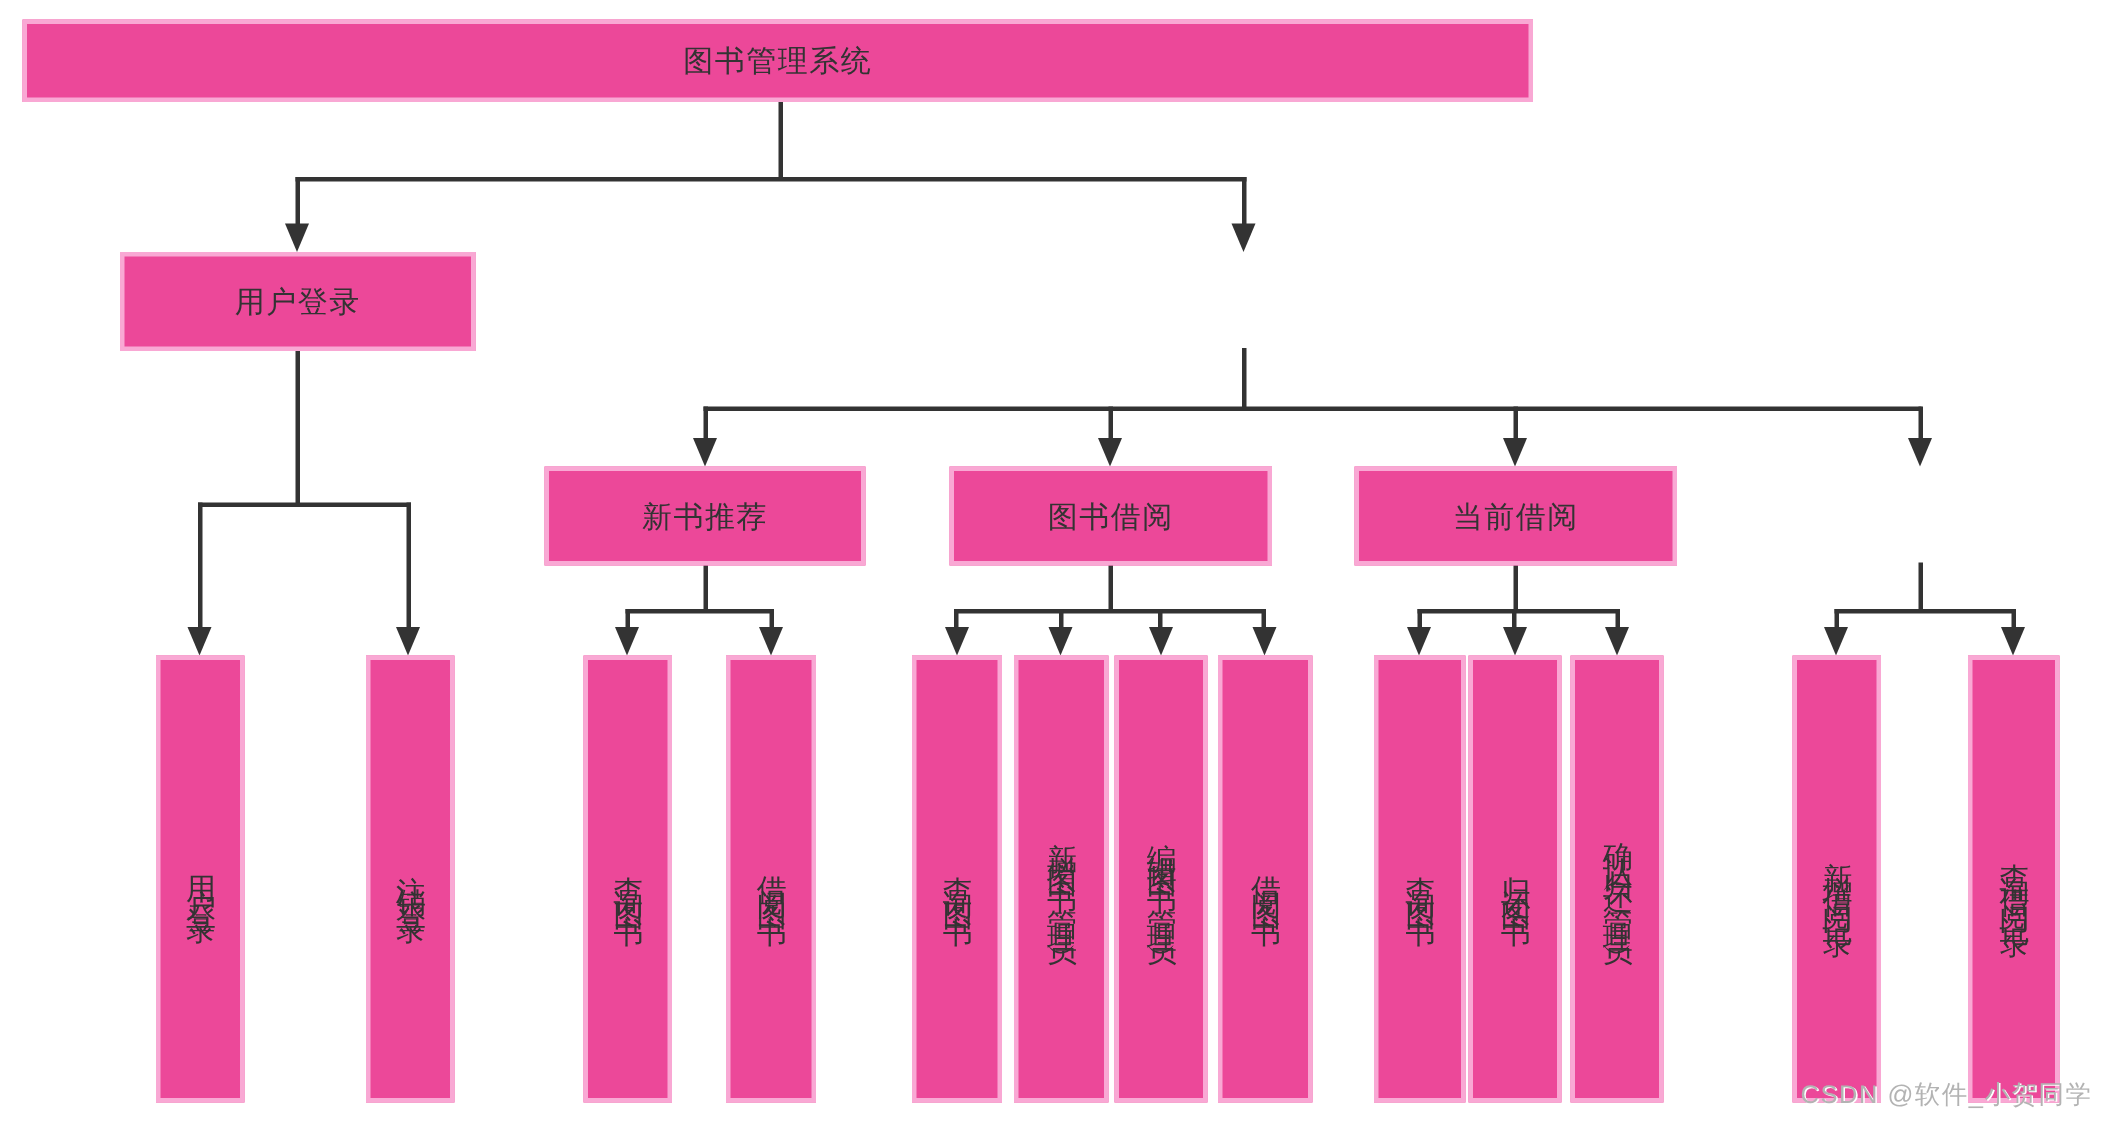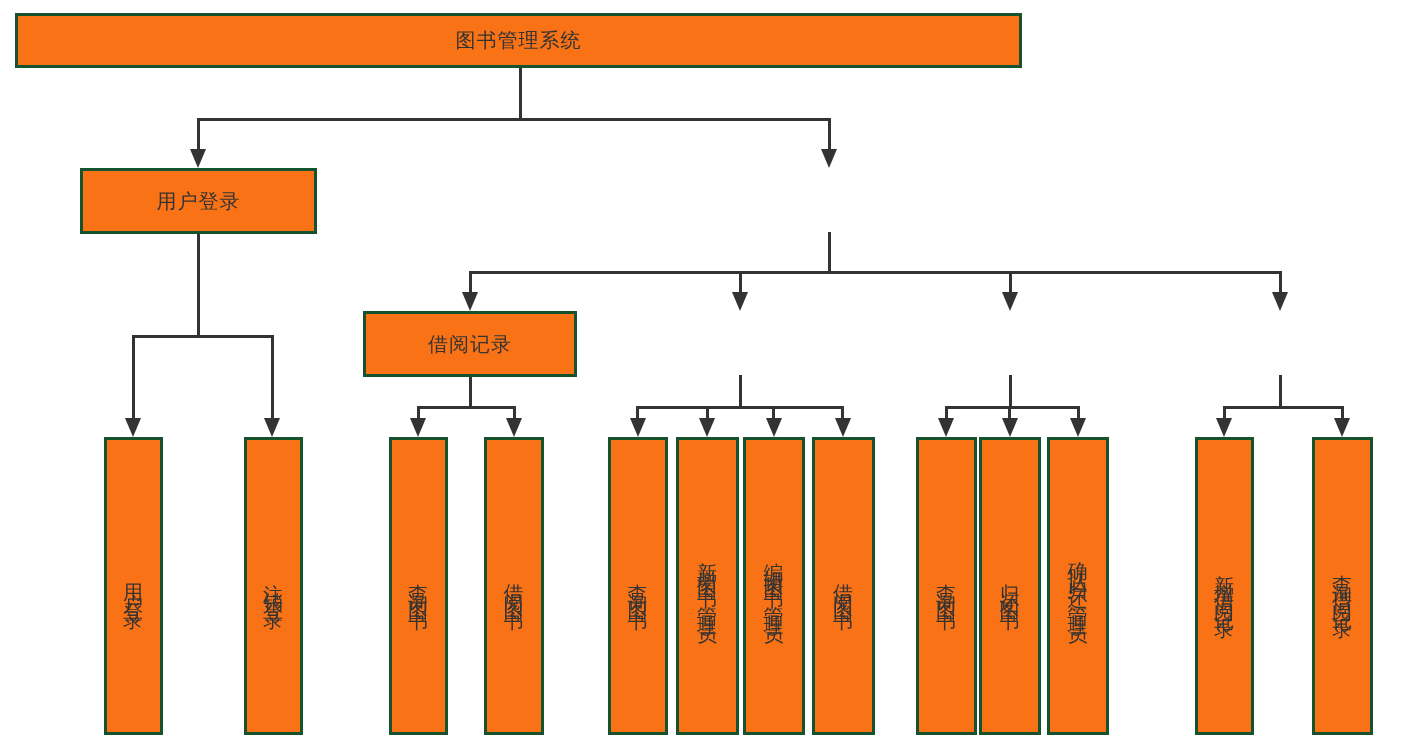--- a/index.html
+++ b/index.html
@@ -7,22 +7,22 @@
     position: relative;
     width: 1405px;
     height: 747px;
     background: #ffffff;
     font-family: "Liberation Sans", sans-serif;
     overflow: hidden;
   }
   .box {
     position: absolute;
     box-sizing: border-box;
-    border: 3px solid #14532d;
-    background: #f97316;
+    border: 3px solid #f9a8d4;
+    background: #ec4899;
     display: flex;
     align-items: center;
     justify-content: center;
     color: #333333;
     font-size: 20px;
     letter-spacing: 1px;
     z-index: 2;
   }
   .vbox {
     writing-mode: vertical-lr;
@@ -113,34 +113,37 @@
   <div class="hl" style="left:1223px;top:406px;width:121px"></div>
   <div class="vl" style="left:1223px;top:406px;height:16px"></div>
   <div class="arrow" style="left:1216px;top:418px"></div>
   <div class="vl" style="left:1341px;top:406px;height:16px"></div>
   <div class="arrow" style="left:1334px;top:418px"></div>
 
   <div class="box" style="left:15px;top:13px;width:1007px;height:55px">图书管理系统</div>
 
   <div class="box" style="left:80px;top:168px;width:237px;height:66px">用户登录</div>
 
-  <div class="box" style="left:363px;top:311px;width:214px;height:66px">借阅记录</div>
+  <div class="box" style="left:363px;top:311px;width:214px;height:66px">新书推荐</div>
+  <div class="box" style="left:633px;top:311px;width:215px;height:66px">图书借阅</div>
+  <div class="box" style="left:903px;top:311px;width:215px;height:66px">当前借阅</div>
 
   <div class="box vbox" style="left:104px;top:437px;width:59px;height:298px">用户登录</div>
   <div class="box vbox" style="left:244px;top:437px;width:59px;height:298px">注销登录</div>
 
   <div class="box vbox" style="left:389px;top:437px;width:59px;height:298px">查询图书</div>
   <div class="box vbox" style="left:484px;top:437px;width:60px;height:298px">借阅图书</div>
 
   <div class="box vbox" style="left:608px;top:437px;width:60px;height:298px">查询图书</div>
   <div class="box vbox" style="left:676px;top:437px;width:63px;height:298px">新增图书（管理员）</div>
   <div class="box vbox" style="left:743px;top:437px;width:62px;height:298px">编辑图书（管理员）</div>
   <div class="box vbox" style="left:812px;top:437px;width:63px;height:298px">借阅图书</div>
 
   <div class="box vbox" style="left:916px;top:437px;width:61px;height:298px">查询图书</div>
   <div class="box vbox" style="left:979px;top:437px;width:62px;height:298px">归还图书</div>
   <div class="box vbox" style="left:1047px;top:437px;width:62px;height:298px">确认归还（管理员）</div>
 
   <div class="box vbox" style="left:1195px;top:437px;width:59px;height:298px">新增借阅记录</div>
   <div class="box vbox" style="left:1312px;top:437px;width:61px;height:298px">查询借阅记录</div>
 
+  <div class="watermark">CSDN @软件_小贺同学</div>
 
 </div>
 
 </body></html>

